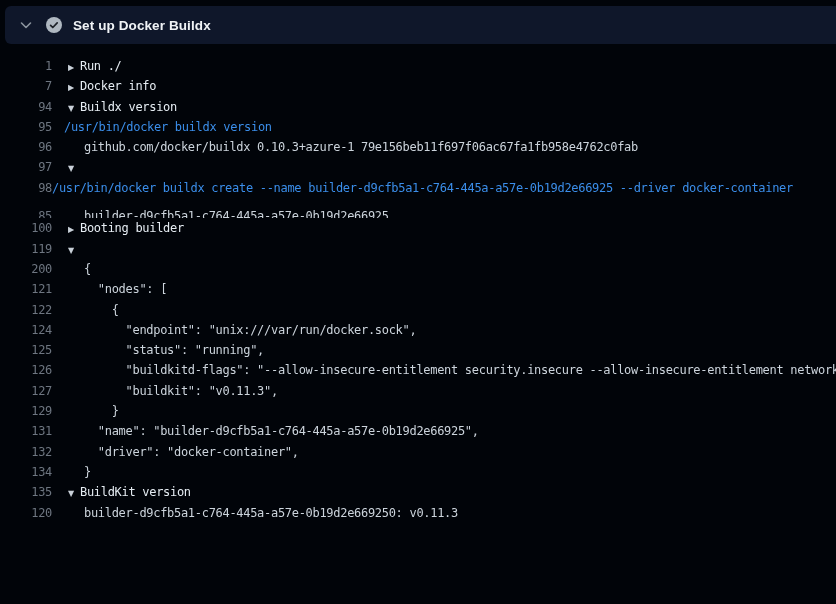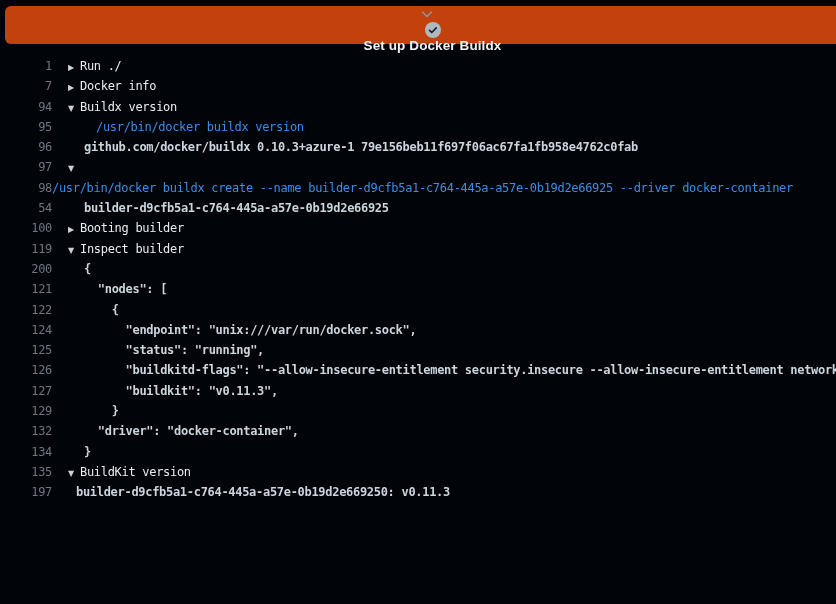--- a/index.html
+++ b/index.html
@@ -6,26 +6,25 @@
   .screen{
     position:relative;
     width:836px;height:604px;
     background:#010409;
     overflow:hidden;
     font-family:"DejaVu Sans Mono","Liberation Mono",monospace;
   }
   
   .step-header{
     position:absolute;top:6px;left:5px;right:0;height:38px;
-    background:#c2410c;
+    background:#0f172a;
     border-radius:6px 0 0 6px;
     display:flex;align-items:center;
     padding-left:13px;box-sizing:border-box;
     cursor:pointer;
-    flex-direction:column;
   }
   .chev{width:16px;height:16px;flex:none;color:#8b949e;display:flex;align-items:center;justify-content:center;}
   .status{width:16px;height:16px;flex:none;margin-left:12px;}
   .step-title{
     margin-left:11px;
     font-family:"Liberation Sans","DejaVu Sans",sans-serif;
     font-size:13.5px;font-weight:600;color:#f0f3f6;
     letter-spacing:.1px;
   }
   
@@ -47,21 +46,21 @@
   }
   .arrow{
     flex:none;margin-left:16px;width:12px;
     font-size:8px;color:#c9d1d9;
     font-family:"DejaVu Sans",sans-serif;
     cursor:pointer;
   }
   .logtext{flex:none;}
   .k-group  .logtext{color:#e6edf3;cursor:pointer;}
   .k-command .logtext{color:#3b8eea;}
-  .k-output .logtext{color:#ccd4dc;font-weight:bold;}
+  .k-output .logtext{color:#ccd4dc;}
 </style>
 </head>
 <body>
 
 <div class="screen">
 
   <div class="step-header">
     <span class="chev">
       <svg width="16" height="16" viewBox="0 0 16 16" fill="none">
         <path d="M3.5 6l4.5 4.5L12.5 6" stroke="currentColor" stroke-width="1.6" stroke-linecap="round" stroke-linejoin="round"></path>
@@ -88,50 +87,49 @@
       <span class="logtext">Docker info</span>
     </div>
       <div class="row k-group">
       <a class="num">94</a>
       <span class="arrow">▼</span>
       <span class="logtext">Buildx version</span>
     </div>
       <div class="row k-command">
       <a class="num">95</a>
       
-      <span class="logtext" style="margin-left: 44px;">/usr/bin/docker buildx version</span>
+      <span class="logtext" style="margin-left: 12px;">/usr/bin/docker buildx version</span>
     </div>
       <div class="row k-output">
       <a class="num">96</a>
       
       <span class="logtext" style="margin-left: 32px;">github.com/docker/buildx 0.10.3+azure-1 79e156beb11f697f06ac67fa1fb958e4762c0fab</span>
     </div>
       <div class="row k-group">
       <a class="num">97</a>
       <span class="arrow">▼</span>
     </div>
       <div class="row k-command">
       <a class="num">98</a>
       
       <span class="logtext" style="">/usr/bin/docker buildx create --name builder-d9cfb5a1-c764-445a-a57e-0b19d2e66925 --driver docker-container</span>
     </div>
       <div class="row k-output">
-      <a class="num">54</a>
+      <a class="num">85</a>
       
-      <span class="logtext" style="margin-left: 32px;">builder-d9cfb5a1-c764-445a-a57e-0b19d2e66925</span>
+      <span class="logtext" style="margin-left: 32px; margin-top: 8px;">builder-d9cfb5a1-c764-445a-a57e-0b19d2e66925</span>
     </div>
       <div class="row k-group">
       <a class="num">100</a>
       <span class="arrow">▶</span>
       <span class="logtext">Booting builder</span>
     </div>
       <div class="row k-group">
       <a class="num">119</a>
       <span class="arrow">▼</span>
-      <span class="logtext">Inspect builder</span>
     </div>
       <div class="row k-output">
       <a class="num">200</a>
       
       <span class="logtext" style="margin-left: 32px;">{</span>
     </div>
       <div class="row k-output">
       <a class="num">121</a>
       
       <span class="logtext" style="margin-left: 32px;">  "nodes": [</span>
@@ -160,34 +158,39 @@
       <a class="num">127</a>
       
       <span class="logtext" style="margin-left: 32px;">      "buildkit": "v0.11.3",</span>
     </div>
       <div class="row k-output">
       <a class="num">129</a>
       
       <span class="logtext" style="margin-left: 32px;">    }</span>
     </div>
       <div class="row k-output">
+      <a class="num">131</a>
+      
+      <span class="logtext" style="margin-left: 32px;">  "name": "builder-d9cfb5a1-c764-445a-a57e-0b19d2e66925",</span>
+    </div>
+      <div class="row k-output">
       <a class="num">132</a>
       
       <span class="logtext" style="margin-left: 32px;">  "driver": "docker-container",</span>
     </div>
       <div class="row k-output">
       <a class="num">134</a>
       
       <span class="logtext" style="margin-left: 32px;">}</span>
     </div>
       <div class="row k-group">
       <a class="num">135</a>
       <span class="arrow">▼</span>
       <span class="logtext">BuildKit version</span>
     </div>
       <div class="row k-output">
-      <a class="num">197</a>
+      <a class="num">120</a>
       
-      <span class="logtext" style="margin-left: 24px; text-align: center;">builder-d9cfb5a1-c764-445a-a57e-0b19d2e669250: v0.11.3</span>
+      <span class="logtext" style="margin-left: 32px; text-align: center;">builder-d9cfb5a1-c764-445a-a57e-0b19d2e669250: v0.11.3</span>
     </div>
     </div>
 
 </div>
 
 </body></html>

